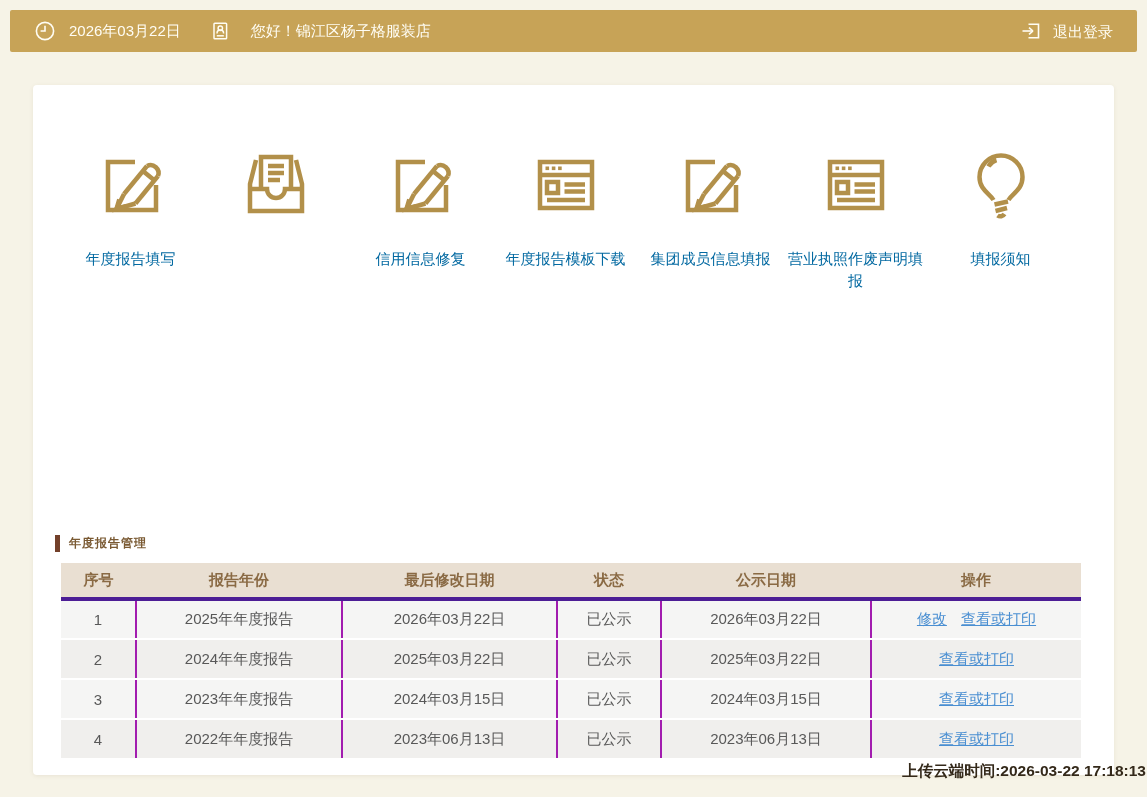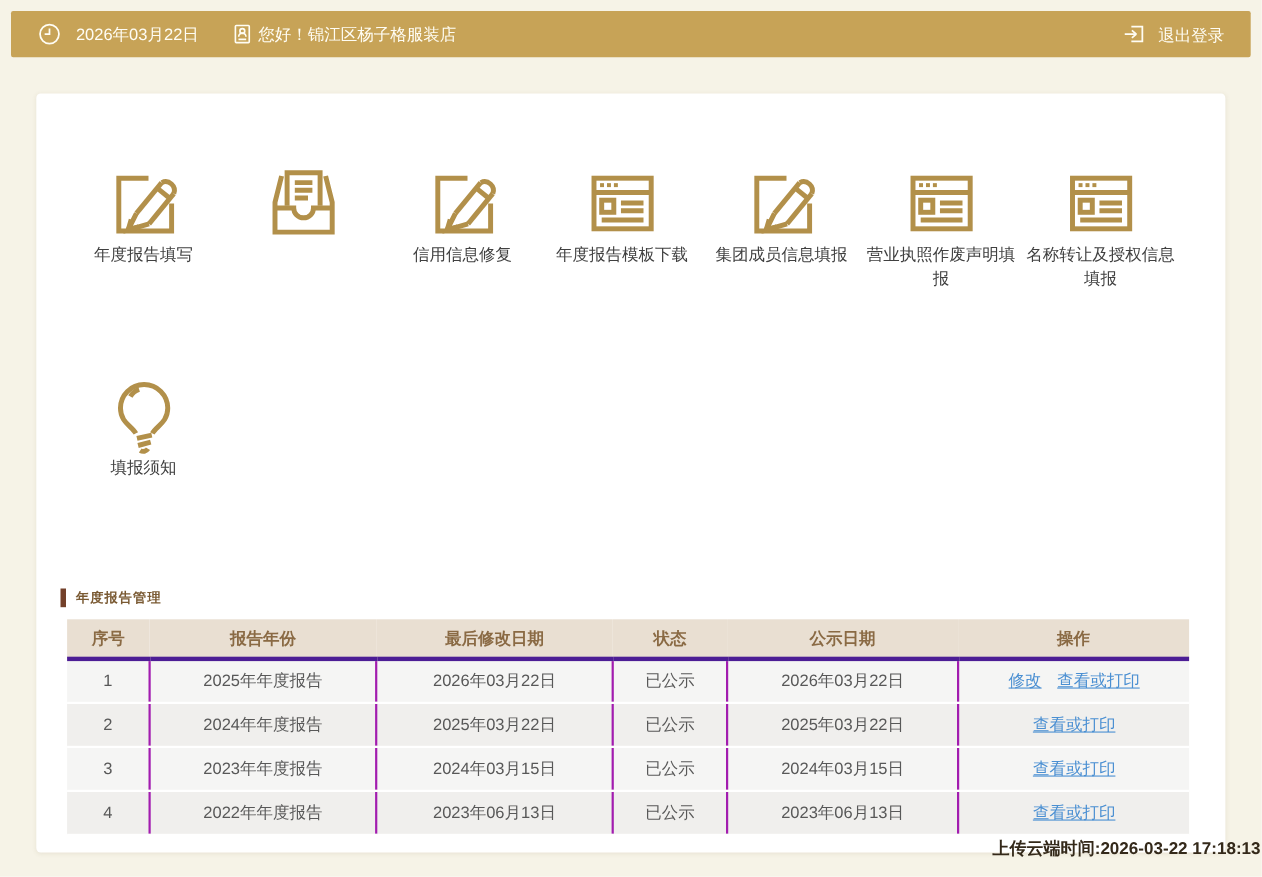--- a/index.html
+++ b/index.html
@@ -16,39 +16,39 @@
     background: var(--gold, #c7a357);
     border-radius: 2px;
     display: flex; align-items: center;
     padding: 0 24px;
     color: var(--topbar_text, #fffdf4);
     font-size: 15px;
   }
   .tb-icon { display:flex; align-items:center; }
   .tb-icon svg { display:block; stroke: currentColor; fill:none; }
   .tb-date { margin: 0 28px 0 13px; }
-  .tb-greet { margin-left: 4px; }
+  .tb-greet { margin-left: 20px; }
   .logout {
     margin-left:auto; display:flex; align-items:flex-end; gap:10px; cursor:pointer;
   }
   
   .card {
     position:absolute; left:33px; top:85px; width:1081px; height:690px;
     background:#ffffff; border-radius:4px;
     box-shadow: 0 1px 4px rgba(120,100,60,.10);
   }
   
   .grid {
     position:absolute; left:25px; top:64px; width:1020px;
     display:flex; flex-wrap:wrap; row-gap:78px;
   }
   .tile { width:145px; display:flex; flex-direction:column; align-items:center; cursor:pointer; }
   .ticon svg { display:block; stroke: var(--icon_gold, #b2904a); fill:none; }
   .tlabel {
-    font-size:15px; color:#404040;
+    margin-top:27px; font-size:15px; color:#0369a1;
     text-align:center; line-height:22px; padding:0 1px;
   }
   
   .section-head { position:absolute; left:22px; top:450px; display:flex; align-items:center; gap:9px; }
   .sbar { width:5px; height:17px; background: var(--section_bar, #73402a); }
   .stitle { font-size:12px; font-weight:bold; color: var(--section_text, #7a5a33); letter-spacing:1px;font-family:Liberation Serif, serif; }
   
   table.report {
     position:absolute; left:28px; top:478px; width:1020px;
     border-collapse:collapse; table-layout:fixed; font-size:15px;
@@ -193,35 +193,20 @@
           <rect x="21.8" y="17.5" width="3.6" height="3.6" stroke="none" style="fill:var(--icon_gold,#b2904a)"></rect>
           <rect x="28.1" y="17.5" width="3.6" height="3.6" stroke="none" style="fill:var(--icon_gold,#b2904a)"></rect>
           <rect x="17" y="33" width="11" height="11"></rect>
           <path d="M34.5 35.5 H55 M34.5 42.5 H55"></path>
           <path d="M17 51 H55"></path>
         </svg>
       </span>
       <span class="tlabel">营业执照作废声明填报</span>
     </div>
 
-    <div class="tile">
-      <span class="ticon">
-        <svg width="72" height="72" viewBox="0 0 72 72" stroke-width="4.5">
-          <rect x="10" y="13" width="52" height="46"></rect>
-          <path d="M10 26 H62"></path>
-          <rect x="15.5" y="17.5" width="3.6" height="3.6" stroke="none" style="fill:var(--icon_gold,#b2904a)"></rect>
-          <rect x="21.8" y="17.5" width="3.6" height="3.6" stroke="none" style="fill:var(--icon_gold,#b2904a)"></rect>
-          <rect x="28.1" y="17.5" width="3.6" height="3.6" stroke="none" style="fill:var(--icon_gold,#b2904a)"></rect>
-          <rect x="17" y="33" width="11" height="11"></rect>
-          <path d="M34.5 35.5 H55 M34.5 42.5 H55"></path>
-          <path d="M17 51 H55"></path>
-        </svg>
-      </span>
-      <span class="tlabel">名称转让及授权信息填报</span>
-    </div>
 
     <div class="tile">
       <span class="ticon">
         <svg width="72" height="72" viewBox="0 0 72 72" stroke-width="4.5">
           <path d="M28.5 51 C25 44.5 14.5 41 14.5 28 A21.5 21.5 0 0 1 57.5 28 C57.5 41 47 44.5 43.5 51"></path>
           <path d="M23.5 17.5 A14 14 0 0 1 31.5 11"></path>
           <path d="M29.5 55.5 L43 52.5"></path>
           <path d="M30.5 62 L42 59"></path>
           <path d="M32.5 66.5 A5 5 0 0 0 39.5 65"></path>
         </svg>

